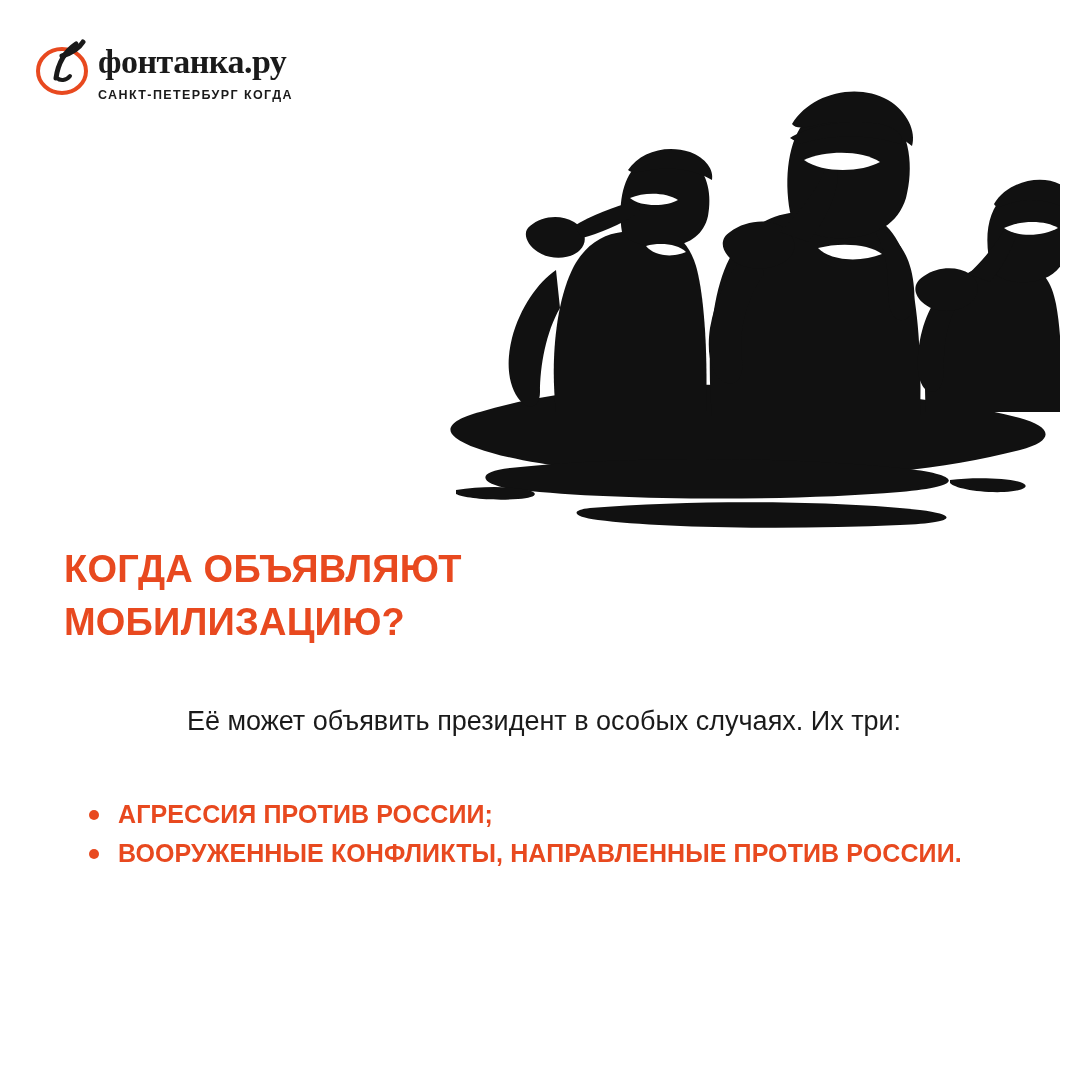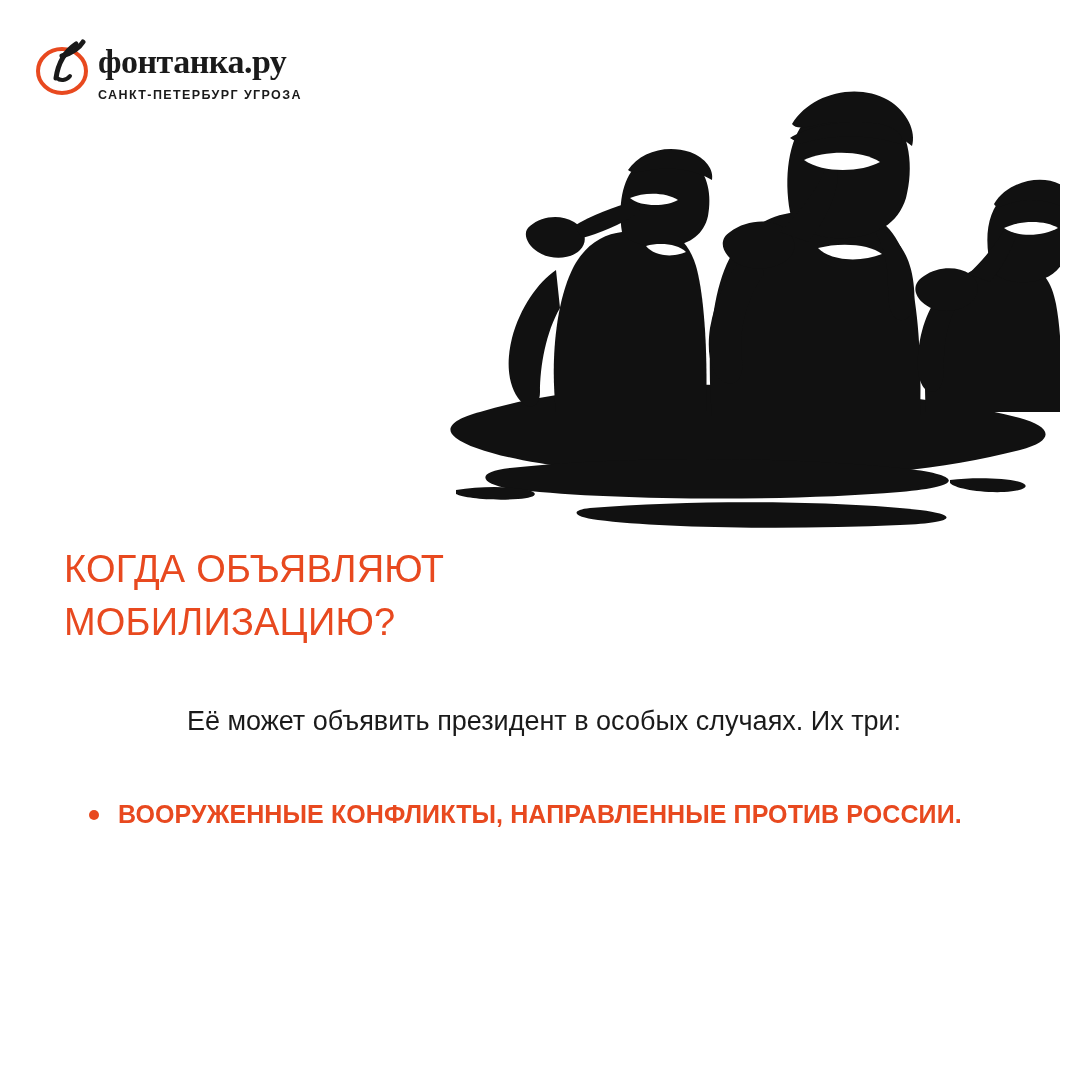--- a/index.html
+++ b/index.html
@@ -76,21 +76,21 @@
     height: 100%;
   }
 
   
   .headline {
     position: absolute;
     top: 543px;
     left: 64px;
     width: 940px;
     font-family: "Liberation Sans", sans-serif;
-    font-weight: normal;
+    font-weight: bold;
     font-size: 38px;
     line-height: 53px;
     color: #e8491f;
     letter-spacing: 0.2px;
     text-transform: uppercase;
     white-space: pre-line;
   }
 
   .lede {
     position: absolute;
@@ -143,21 +143,21 @@
     <div class="logo-mark">
       <svg viewBox="0 0 56 58" xmlns="http://www.w3.org/2000/svg">
         <ellipse cx="26" cy="33" rx="24" ry="22" fill="none" stroke="#e8491f" stroke-width="4"></ellipse>
         <path d="M40 6 C28 14, 22 26, 20 40" fill="none" stroke="#1a1a1a" stroke-width="5" stroke-linecap="round"></path>
         <path d="M26 18 C33 16, 42 12, 47 4" fill="none" stroke="#1a1a1a" stroke-width="5" stroke-linecap="round"></path>
         <path d="M21 40 C24 43, 30 43, 34 38" fill="none" stroke="#1a1a1a" stroke-width="4" stroke-linecap="round"></path>
       </svg>
     </div>
     <div class="logo-text-block">
       <div class="logo-title">фонтанка.ру</div>
-      <div class="logo-sub">САНКТ-ПЕТЕРБУРГ УГРОЗА</div>
+      <div class="logo-sub">САНКТ-ПЕТЕРБУРГ КОГДА</div>
     </div>
   </div>
 
   <div class="illustration">
     <svg viewBox="0 0 700 520" xmlns="http://www.w3.org/2000/svg" aria-hidden="true">
       <g fill="#111111">
 
         <path d="M120 392 C200 368, 300 362, 400 366 C500 370, 590 380, 660 398 C690 406, 698 420, 660 430 C560 456, 420 464, 300 456 C200 450, 120 436, 96 418 C82 408, 96 398, 120 392 Z"></path>
         <path d="M150 448 C260 436, 420 436, 540 448 C600 454, 610 466, 540 472 C420 482, 250 480, 160 470 C120 466, 112 452, 150 448 Z"></path>
         <path d="M230 488 C330 480, 470 480, 560 490 C600 495, 596 503, 540 505 C430 510, 300 508, 238 500 C212 497, 210 490, 230 488 Z"></path>
@@ -198,17 +198,21 @@
   </div>
 
   <div class="headline">КОГДА ОБЪЯВЛЯЮТ
 МОБИЛИЗАЦИЮ?</div>
 
   <div class="lede">Её может объявить президент в особых случаях. Их три:</div>
 
   <ul class="bullets">
     <li>
       <span class="dot"></span>
+      <span>АГРЕССИЯ ПРОТИВ РОССИИ;</span>
+    </li>
+    <li>
+      <span class="dot"></span>
       <span>ВООРУЖЕННЫЕ КОНФЛИКТЫ, НАПРАВЛЕННЫЕ ПРОТИВ РОССИИ.</span>
     </li>
   </ul>
 
 </div>
 
 </body></html>

